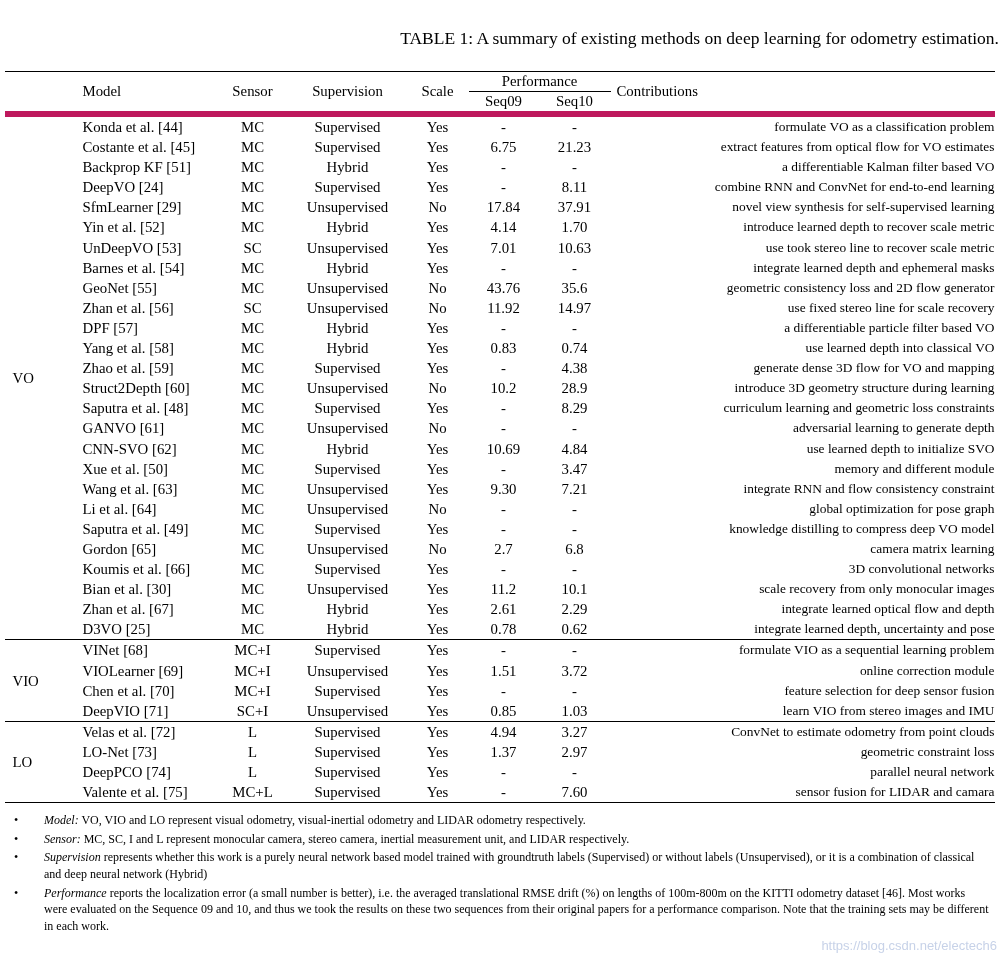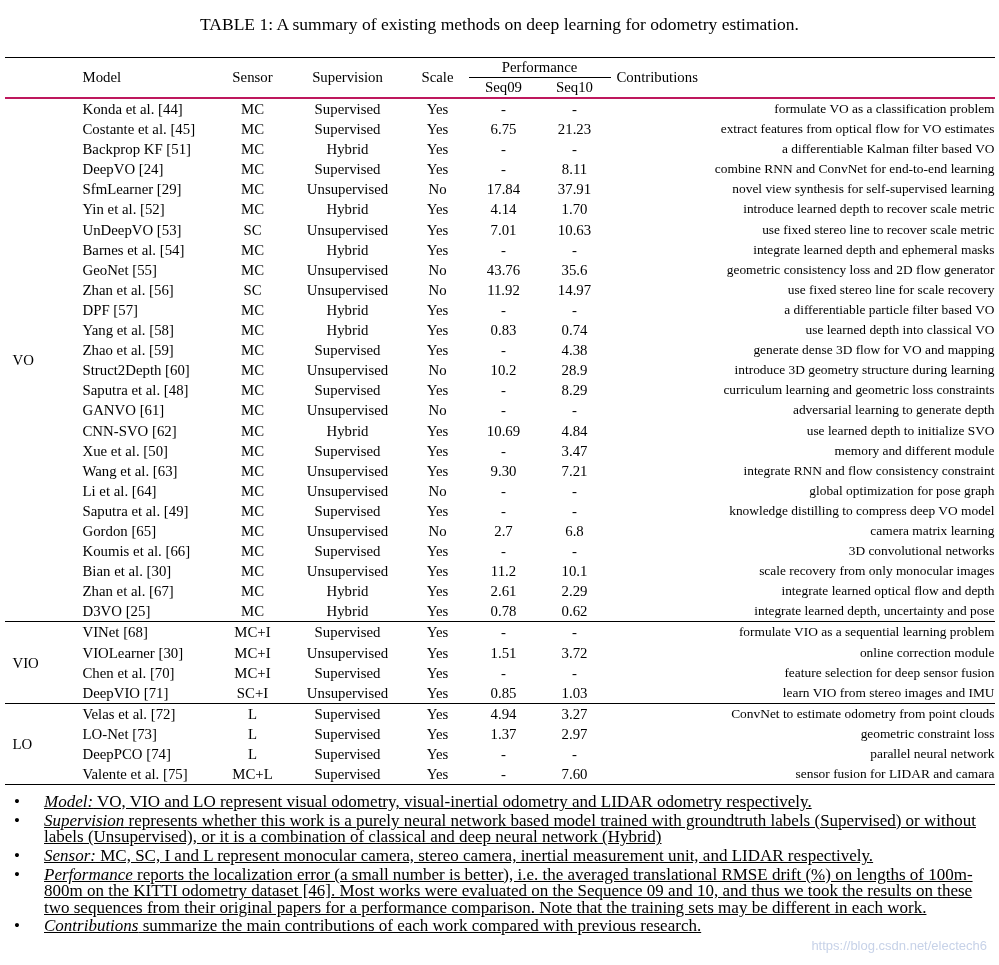--- a/index.html
+++ b/index.html
@@ -11,23 +11,23 @@
     overflow: hidden;
     font-family: "Liberation Serif", "DejaVu Serif", serif;
     color: #000000;
   }
   .page {
     position: relative;
     width: 999px;
     height: 965px;
   }
   .caption {
-    text-align: center;
+    text-align: right;
     font-size: 17.5px;
-    padding-top: 14px;
+    padding-top: 28px;
   }
   table.methods {
     border-collapse: collapse;
     width: 990px;
     margin: 22px auto 0 auto;
     font-size: 14.8px;
     border-top: 1px solid #000;
     border-bottom: 1px solid #000;
     table-layout: fixed;
   }
@@ -53,42 +53,41 @@
     padding: 0;
     line-height: 20.1px;
     vertical-align: middle;
     white-space: nowrap;
     overflow: hidden;
   }
   td.model-cell { text-align: left; padding-left: 6px; }
   td.center-cell { text-align: center; }
   td.contrib-cell { text-align: right; padding-left: 6px; font-size: 13.4px; }
   td.group-label { text-align: left; padding-left: 8px; vertical-align: middle; font-size: 14.8px; }
-  tbody tr:first-child td { border-top: 2px solid #be185d; }
+  tbody tr:first-child td { border-top: 6px solid #be185d; }
   tr.group-start td { border-top: 1px solid #000; }
   ul.footnotes {
     margin: 9px 0 0 0;
     padding: 0 8px 0 44px;
     list-style: none;
-    font-size: 17px;
+    font-size: 12px;
     line-height: 16.6px;
-    text-decoration: underline;
   }
   ul.footnotes li {
     position: relative;
     margin-bottom: 2px;
   }
   ul.footnotes li::before {
     content: "\2022";
     position: absolute;
     left: -30px;
   }
   .watermark {
     position: absolute;
-    right: 12px;
+    right: 2px;
     bottom: 12px;
     font-family: "Liberation Sans", "DejaVu Sans", sans-serif;
     font-size: 13px;
   }
 </style>
 </head>
 <body>
 
 <div class="page">
 
@@ -176,21 +175,21 @@
           <td class="center-cell">1.70</td>
           <td class="contrib-cell">introduce learned depth to recover scale metric</td>
         </tr>
         <tr>
           <td class="model-cell">UnDeepVO [53]</td>
           <td class="center-cell">SC</td>
           <td class="center-cell">Unsupervised</td>
           <td class="center-cell">Yes</td>
           <td class="center-cell">7.01</td>
           <td class="center-cell">10.63</td>
-          <td class="contrib-cell">use fixed stereo line to recover scale metric</td>
+          <td class="contrib-cell">use took stereo line to recover scale metric</td>
         </tr>
         <tr>
           <td class="model-cell">Barnes et al. [54]</td>
           <td class="center-cell">MC</td>
           <td class="center-cell">Hybrid</td>
           <td class="center-cell">Yes</td>
           <td class="center-cell">-</td>
           <td class="center-cell">-</td>
           <td class="contrib-cell">integrate learned depth and ephemeral masks</td>
         </tr>
@@ -360,21 +359,21 @@
           <td class="group-label" rowspan="4">VIO</td>
           <td class="model-cell">VINet [68]</td>
           <td class="center-cell">MC+I</td>
           <td class="center-cell">Supervised</td>
           <td class="center-cell">Yes</td>
           <td class="center-cell">-</td>
           <td class="center-cell">-</td>
           <td class="contrib-cell">formulate VIO as a sequential learning problem</td>
         </tr>
         <tr>
-          <td class="model-cell">VIOLearner [30]</td>
+          <td class="model-cell">VIOLearner [69]</td>
           <td class="center-cell">MC+I</td>
           <td class="center-cell">Unsupervised</td>
           <td class="center-cell">Yes</td>
           <td class="center-cell">1.51</td>
           <td class="center-cell">3.72</td>
           <td class="contrib-cell">online correction module</td>
         </tr>
         <tr>
           <td class="model-cell">Chen et al. [70]</td>
           <td class="center-cell">MC+I</td>
@@ -428,21 +427,20 @@
           <td class="center-cell">Yes</td>
           <td class="center-cell">-</td>
           <td class="center-cell">7.60</td>
           <td class="contrib-cell">sensor fusion for LIDAR and camara</td>
         </tr>
       </tbody>
   </table>
 
   <ul class="footnotes" id="footnotes">
       <li><i>Model:</i> VO, VIO and LO represent visual odometry, visual-inertial odometry and LIDAR odometry respectively.</li>
+      <li><i>Sensor:</i> MC, SC, I and L represent monocular camera, stereo camera, inertial measurement unit, and LIDAR respectively.</li>
       <li><i>Supervision</i> represents whether this work is a purely neural network based model trained with groundtruth labels (Supervised) or without labels (Unsupervised), or it is a combination of classical and deep neural network (Hybrid)</li>
-      <li><i>Sensor:</i> MC, SC, I and L represent monocular camera, stereo camera, inertial measurement unit, and LIDAR respectively.</li>
       <li><i>Performance</i> reports the localization error (a small number is better), i.e. the averaged translational RMSE drift (%) on lengths of 100m-800m on the KITTI odometry dataset [46]. Most works were evaluated on the Sequence 09 and 10, and thus we took the results on these two sequences from their original papers for a performance comparison. Note that the training sets may be different in each work.</li>
-      <li><i>Contributions</i> summarize the main contributions of each work compared with previous research.</li>
     </ul>
 
   <div class="watermark" style="color: rgb(199, 210, 232);">https://blog.csdn.net/electech6</div>
 
 </div>
 
 </body></html>

